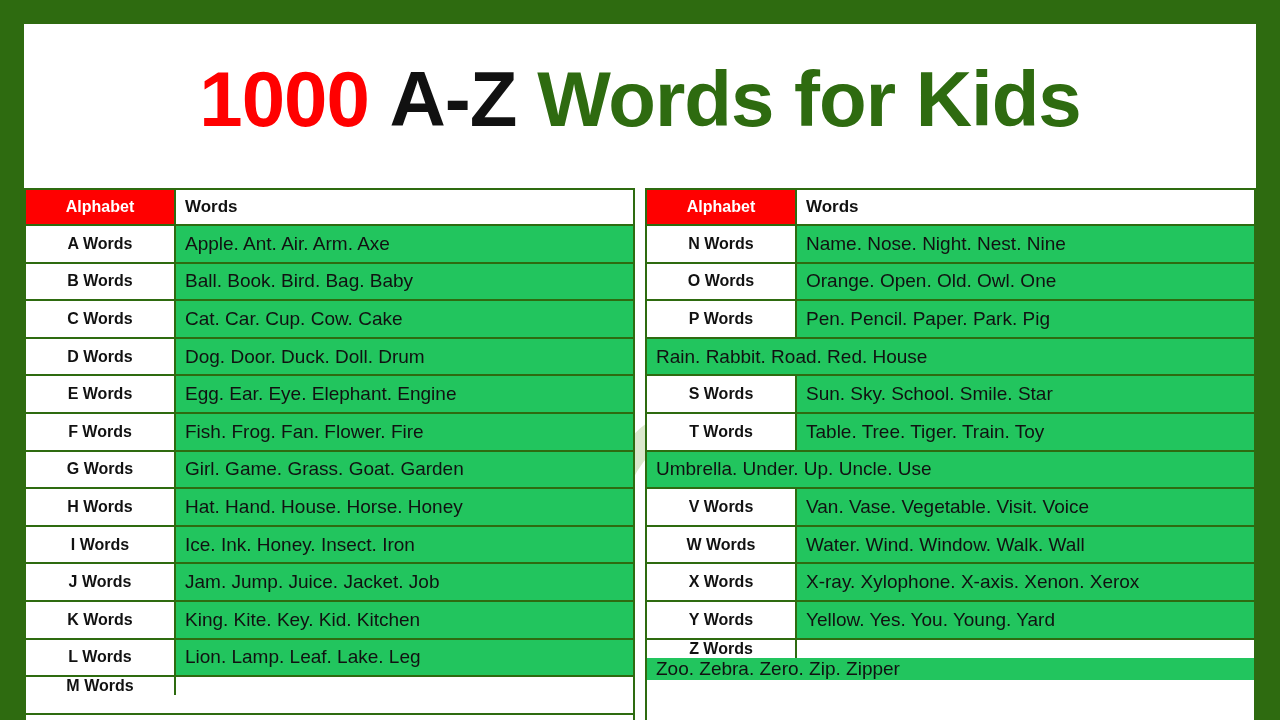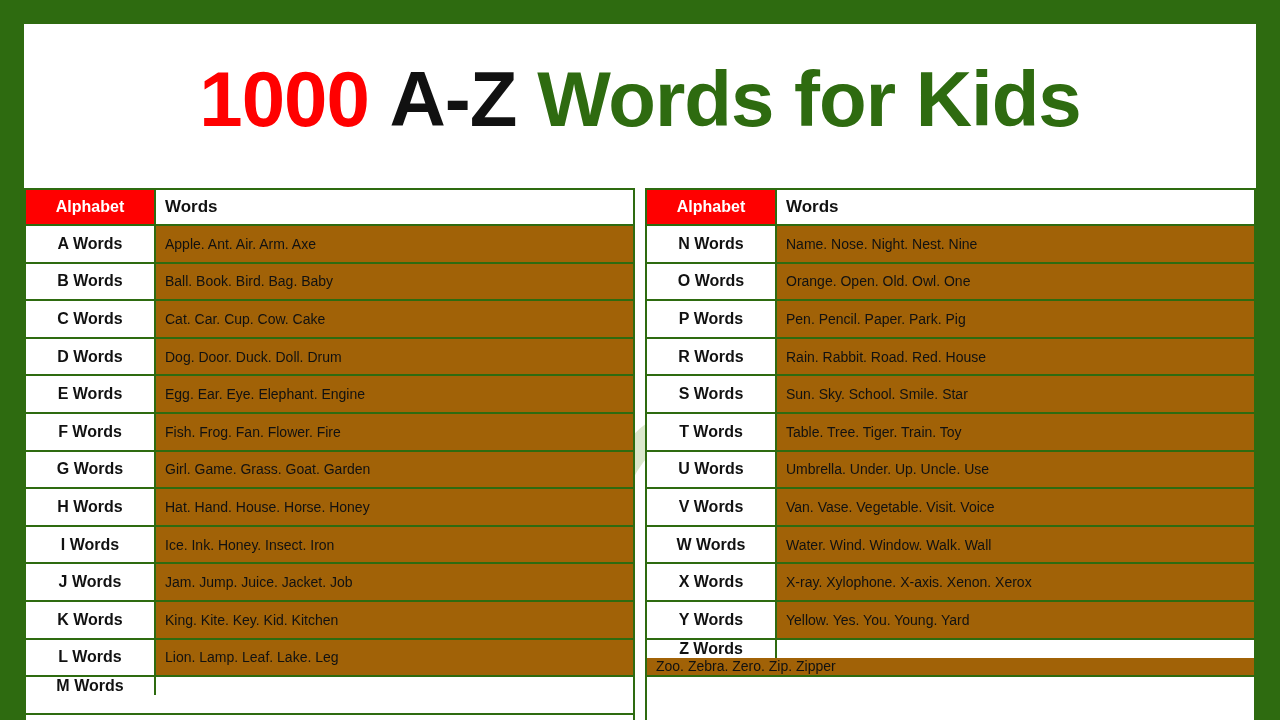--- a/index.html
+++ b/index.html
@@ -71,38 +71,38 @@
   .row {
     display: flex;
     height: 37.6px;
     border-bottom: 2px solid #2e6b10;
   }
   .row.head {
     border-top: 2px solid #2e6b10;
     height: 38px;
   }
   .c-alpha {
-    width: 130px;
+    width: 150px;
     display: flex;
     align-items: center;
     justify-content: center;
     font-weight: bold;
     font-size: 16px;
     color: #111;
     border-right: 2px solid #2e6b10;
     background: #ffffff;
   }
   .c-words {
     flex: 1;
     display: flex;
     align-items: center;
     padding-left: 9px;
-    font-size: 14px;
+    font-size: 19px;
     color: #111;
-    background: #a16207;
+    background: #22c55e;
   }
   .row.head .c-alpha {
     background: #ff0000;
     color: #ffffff;
     font-weight: bold;
     font-size: 16px;
   }
   .row.head .c-words {
     background: #ffffff;
     font-weight: bold;
@@ -211,33 +211,31 @@
         </div>
         <div class="row">
           <div class="c-alpha">O Words</div>
           <div class="c-words">Orange. Open. Old. Owl. One</div>
         </div>
         <div class="row">
           <div class="c-alpha">P Words</div>
           <div class="c-words">Pen. Pencil. Paper. Park. Pig</div>
         </div>
         <div class="row">
-          <div class="c-alpha">R Words</div>
           <div class="c-words">Rain. Rabbit. Road. Red. House</div>
         </div>
         <div class="row">
           <div class="c-alpha">S Words</div>
           <div class="c-words">Sun. Sky. School. Smile. Star</div>
         </div>
         <div class="row">
           <div class="c-alpha">T Words</div>
           <div class="c-words">Table. Tree. Tiger. Train. Toy</div>
         </div>
         <div class="row">
-          <div class="c-alpha">U Words</div>
           <div class="c-words">Umbrella. Under. Up. Uncle. Use</div>
         </div>
         <div class="row">
           <div class="c-alpha">V Words</div>
           <div class="c-words">Van. Vase. Vegetable. Visit. Voice</div>
         </div>
         <div class="row">
           <div class="c-alpha">W Words</div>
           <div class="c-words">Water. Wind. Window. Walk. Wall</div>
         </div>

